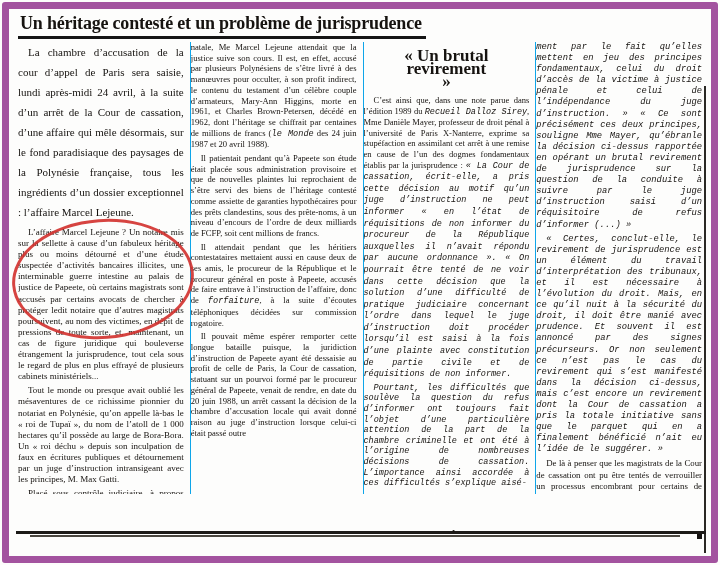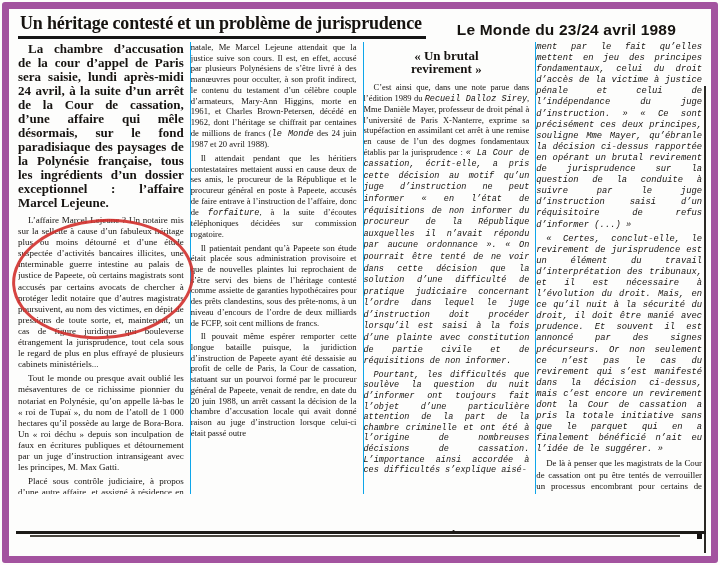--- a/index.html
+++ b/index.html
@@ -13,26 +13,26 @@
   .source{font-family:"Liberation Sans", sans-serif;font-weight:bold;font-size:15.5px;
           letter-spacing:0.2px;white-space:nowrap;padding-right:26px;}
   .headline{font-size:26px;font-weight:bold;letter-spacing:-0.4px;white-space:nowrap;
             text-align:center;margin:2px 0 9px;transform-origin:left center;}
   .columns{display:flex;height:452px;overflow:hidden;}
   .col{flex:1 1 0;text-align:justify;overflow:hidden;}
   .col + .col{border-left:1px solid #0ea5e9;margin-left:6px;padding-left:0;}
   .col p{margin:0 0 3px;text-indent:10px;hyphens:none;}
   .col p.cont{text-indent:0;}
   .c1{font-size:9px;line-height:11.1px;}
-  .c1 .lead{font-weight:bold;font-size:13px;line-height:14px;margin-bottom:5px;}
+  .c1 .lead{font-weight:normal;font-size:11px;line-height:20px;margin-bottom:5px;}
   .c2{font-size:8.6px;line-height:10.7px;}
   .c3{font-size:8.5px;line-height:10.6px;}
   .c4{font-size:8.8px;line-height:11.1px;}
   .it{font-style:italic;font-family:Liberation Mono, monospace;}
-  .subhead{font-weight:bold;font-size:13px;line-height:13px;text-align:center;
+  .subhead{font-weight:bold;font-size:17px;line-height:13px;text-align:center;
            max-width:88px;margin:7px auto;text-indent:0;}
   .signature{font-family:"Liberation Sans", sans-serif;font-weight:bold;font-size:10px;
              letter-spacing:0.4px;text-align:center;margin-top:7px;padding-right:4px;text-indent:0;}
   .right-rule{position:absolute;top:86px;bottom:12px;right:14px;width:2px;background:#2a2824;z-index:5;}
   .bottom-rule{position:absolute;left:16px;right:14px;top:531px;height:3px;background:#1c1a17;z-index:6;}
   .bottom-rule2{position:absolute;left:30px;right:40px;top:535px;height:1.5px;background:#4a463f;z-index:6;}
   .corner-dot{position:absolute;right:18px;top:534px;width:5px;height:5px;background:#141210;z-index:7;}
   .col3-bullet{position:absolute;left:452px;top:526px;font-size:9px;z-index:7;}
   .red-circle{position:absolute;left:12px;top:219px;width:176px;height:114px;
               border:3.5px solid #d2302c;border-radius:50%;transform:rotate(-4deg);
@@ -41,44 +41,43 @@
 </head>
 <body>
 
 <div class="sheet" style="background: rgb(253, 253, 252);">
   <div class="frame" style="border-color: rgb(163, 83, 159);"></div>
 
   <div class="content">
 
     <div class="hdr-row">
       <span class="banner">Un héritage contesté et un problème de jurisprudence</span>
-      <span class="source">Le Monde du 23/24 avril 1989</span>
     </div>
 
 
     <div class="columns">
 
       <div class="col c1">
         <p class="lead">La chambre d’accusation de la cour d’appel de Paris sera saisie, lundi après-midi 24 avril, à la suite d’un arrêt de la Cour de cassation, d’une affaire qui mêle désormais, sur le fond paradisiaque des paysages de la Polynésie française, tous les ingrédients d’un dossier exceptionnel : l’affaire Marcel Lejeune.</p>
         <p>L’affaire Marcel Lejeune ? Un notaire mis sur la sellette à cause d’un fabuleux héritage plus ou moins détourné et d’une étude suspectée d’activités bancaires illicites, une interminable guerre intestine au palais de justice de Papeete, où certains magistrats sont accusés par certains avocats de chercher à protéger ledit notaire que d’autres magistrats poursuivent, au nom des victimes, en dépit de pressions de toute sorte, et, maintenant, un cas de figure juridique qui bouleverse étrangement la jurisprudence, tout cela sous le regard de plus en plus effrayé de plusieurs cabinets ministériels...</p>
         <p>Tout le monde ou presque avait oublié les mésaventures de ce richissime pionnier du notariat en Polynésie, qu’on appelle là-bas le « roi de Tupaï », du nom de l’atoll de 1 000 hectares qu’il possède au large de Bora-Bora. Un « roi déchu » depuis son inculpation de faux en écritures publiques et détournement par un juge d’instruction intransigeant avec les principes, M. Max Gatti.</p>
         <p>Placé sous contrôle judiciaire, à propos d’une autre affaire, et assigné à résidence en métropole, à Aulnay-sous-Bois, sa commune</p>
       </div>
 
       <div class="col c2">
         <p class="cont"><span>natale, Me Marcel Lejeune attendait que la justice suive son cours. Il est, en effet, accusé par plusieurs Polynésiens de s’être livré à des manœuvres pour occulter, à son profit indirect, le contenu du testament d’un célèbre couple d’armateurs, Mary-Ann Higgins, morte en 1961, et Charles Brown-Petersen, décédé en 1962, dont l’héritage se chiffrait par centaines de millions de francs (</span><span class="it">le Monde</span><span> des 24 juin 1987 et 20 avril 1988).</span></p>
+        <p>Il patientait pendant qu’à Papeete son étude était placée sous administration provisoire et que de nouvelles plaintes lui reprochaient de s’être servi des biens de l’héritage contesté comme assiette de garanties hypothécaires pour des prêts clandestins, sous des prête-noms, à un niveau d’encours de l’ordre de deux milliards de FCFP, soit cent millions de francs.</p>
         <p><span>Il attendait pendant que les héritiers contestataires mettaient aussi en cause deux de ses amis, le procureur de la République et le procureur général en poste à Papeete, accusés de faire entrave à l’instruction de l’affaire, donc de </span><span class="it">forfaiture</span><span>, à la suite d’écoutes téléphoniques décidées sur commission rogatoire.</span></p>
-        <p>Il patientait pendant qu’à Papeete son étude était placée sous administration provisoire et que de nouvelles plaintes lui reprochaient de s’être servi des biens de l’héritage contesté comme assiette de garanties hypothécaires pour des prêts clandestins, sous des prête-noms, à un niveau d’encours de l’ordre de deux milliards de FCFP, soit cent millions de francs.</p>
         <p>Il pouvait même espérer remporter cette longue bataille puisque, la juridiction d’instruction de Papeete ayant été dessaisie au profit de celle de Paris, la Cour de cassation, statuant sur un pourvoi formé par le procureur général de Papeete, venait de rendre, en date du 20 juin 1988, un arrêt cassant la décision de la chambre d’accusation locale qui avait donné raison au juge d’instruction lorsque celui-ci était passé outre</p>
       </div>
 
       <div class="col c3">
         <div class="subhead">« Un brutal revirement »</div>
         <p><span>C’est ainsi que, dans une note parue dans l’édition 1989 du </span><span class="it">Recueil Dalloz Sirey</span><span>, Mme Danièle Mayer, professeur de droit pénal à l’université de Paris X-Nanterre, exprime sa stupéfaction en assimilant cet arrêt à une remise en cause de l’un des dogmes fondamentaux établis par la jurisprudence : </span><span class="it">« La Cour de cassation, écrit-elle, a pris cette décision au motif qu’un juge d’instruction ne peut informer « en l’état de réquisitions de non informer du procureur de la République auxquelles il n’avait répondu par aucune ordonnance ». « On pourrait être tenté de ne voir dans cette décision que la solution d’une difficulté de pratique judiciaire concernant l’ordre dans lequel le juge d’instruction doit procéder lorsqu’il est saisi à la fois d’une plainte avec constitution de partie civile et de réquisitions de non informer.</span></p>
-        <p class="it">Pourtant, les difficultés que soulève la question du nuit d’informer ont toujours fait l’objet d’une particulière attention de la part de la chambre criminelle et ont été à l’origine de nombreuses décisions de cassation. L’importance ainsi accordée à ces difficultés s’explique aisé-</p>
+        <p class="it">Pourtant, les difficultés que soulève la question du refus d’informer ont toujours fait l’objet d’une particulière attention de la part de la chambre criminelle et ont été à l’origine de nombreuses décisions de cassation. L’importance ainsi accordée à ces difficultés s’explique aisé-</p>
       </div>
 
       <div class="col c4">
         <p class="cont it">ment par le fait qu’elles mettent en jeu des principes fondamentaux, celui du droit d’accès de la victime à justice pénale et celui de l’indépendance du juge d’instruction. » « Ce sont précisément ces deux principes, souligne Mme Mayer, qu’ébranle la décision ci-dessus rapportée en opérant un brutal revirement de jurisprudence sur la question de la conduite à suivre par le juge d’instruction saisi d’un réquisitoire de refus d’informer (...) »</p>
         <p class="it">« Certes, conclut-elle, le revirement de jurisprudence est un élément du travail d’interprétation des tribunaux, et il est nécessaire à l’évolution du droit. Mais, en ce qu’il nuit à la sécurité du droit, il doit être manié avec prudence. Et souvent il est annoncé par des signes précurseurs. Or non seulement ce n’est pas le cas du revirement qui s’est manifesté dans la décision ci-dessus, mais c’est encore un revirement dont la Cour de cassation a pris la totale initiative sans que le parquet qui en a finalement bénéficié n’ait eu l’idée de le suggérer. »</p>
         <p>De là à penser que les magistrats de la Cour de cassation ont pu être tentés de verrouiller un processus encombrant pour certains de leurs pairs de Polynésie il n’y a qu’un pas, que les plaignants et leurs avocats dans cette affaire d’anthologie n’hésitent pas à faire. D’autant qu’à l’embarras de l’appareil judiciaire s’ajoute le silence tout aussi embarrassé des milieux politiques locaux, parmi lesquels le « roi de Tupaï » a laissé le souvenir d’un généreux prêteur...</p>
         <p class="signature">ALAIN ROLLAT.</p>
       </div>
 
     </div>

